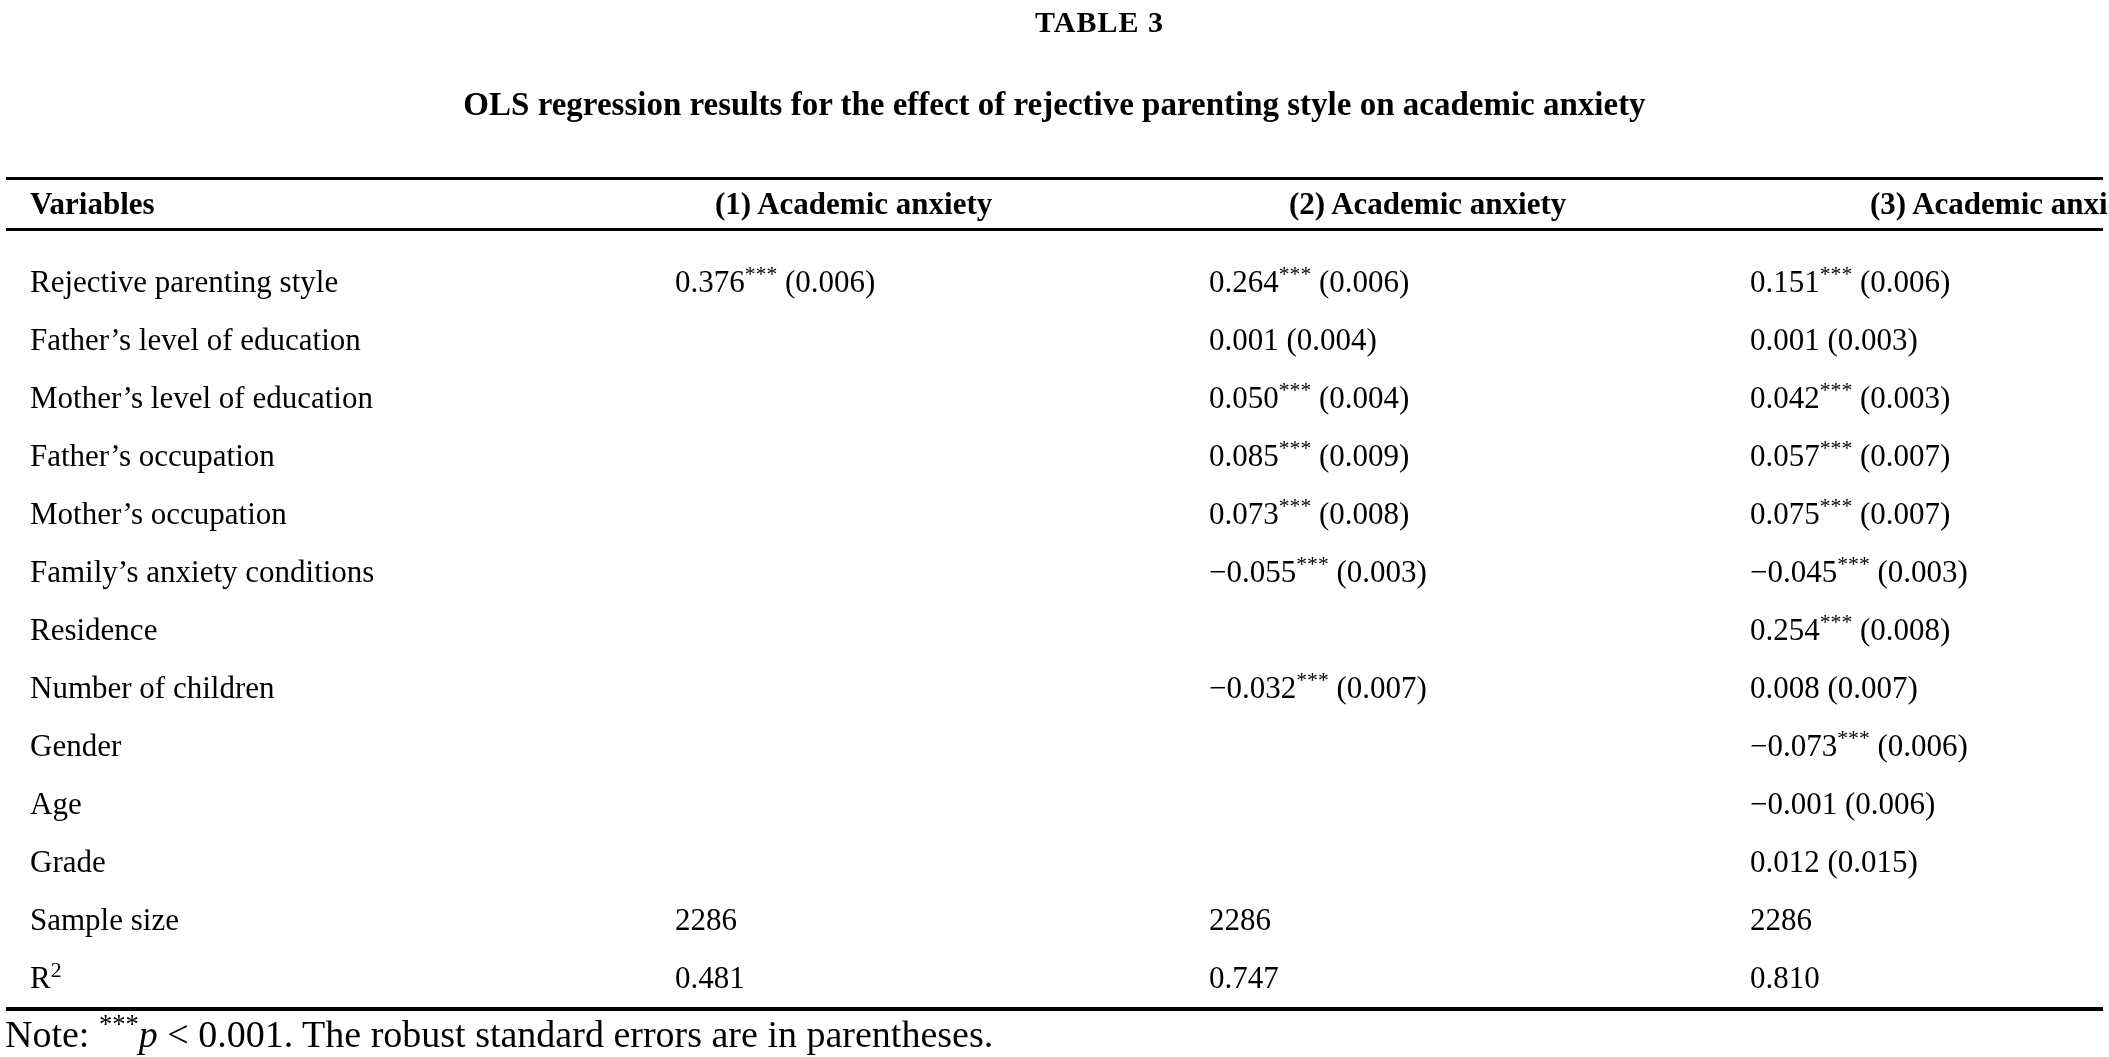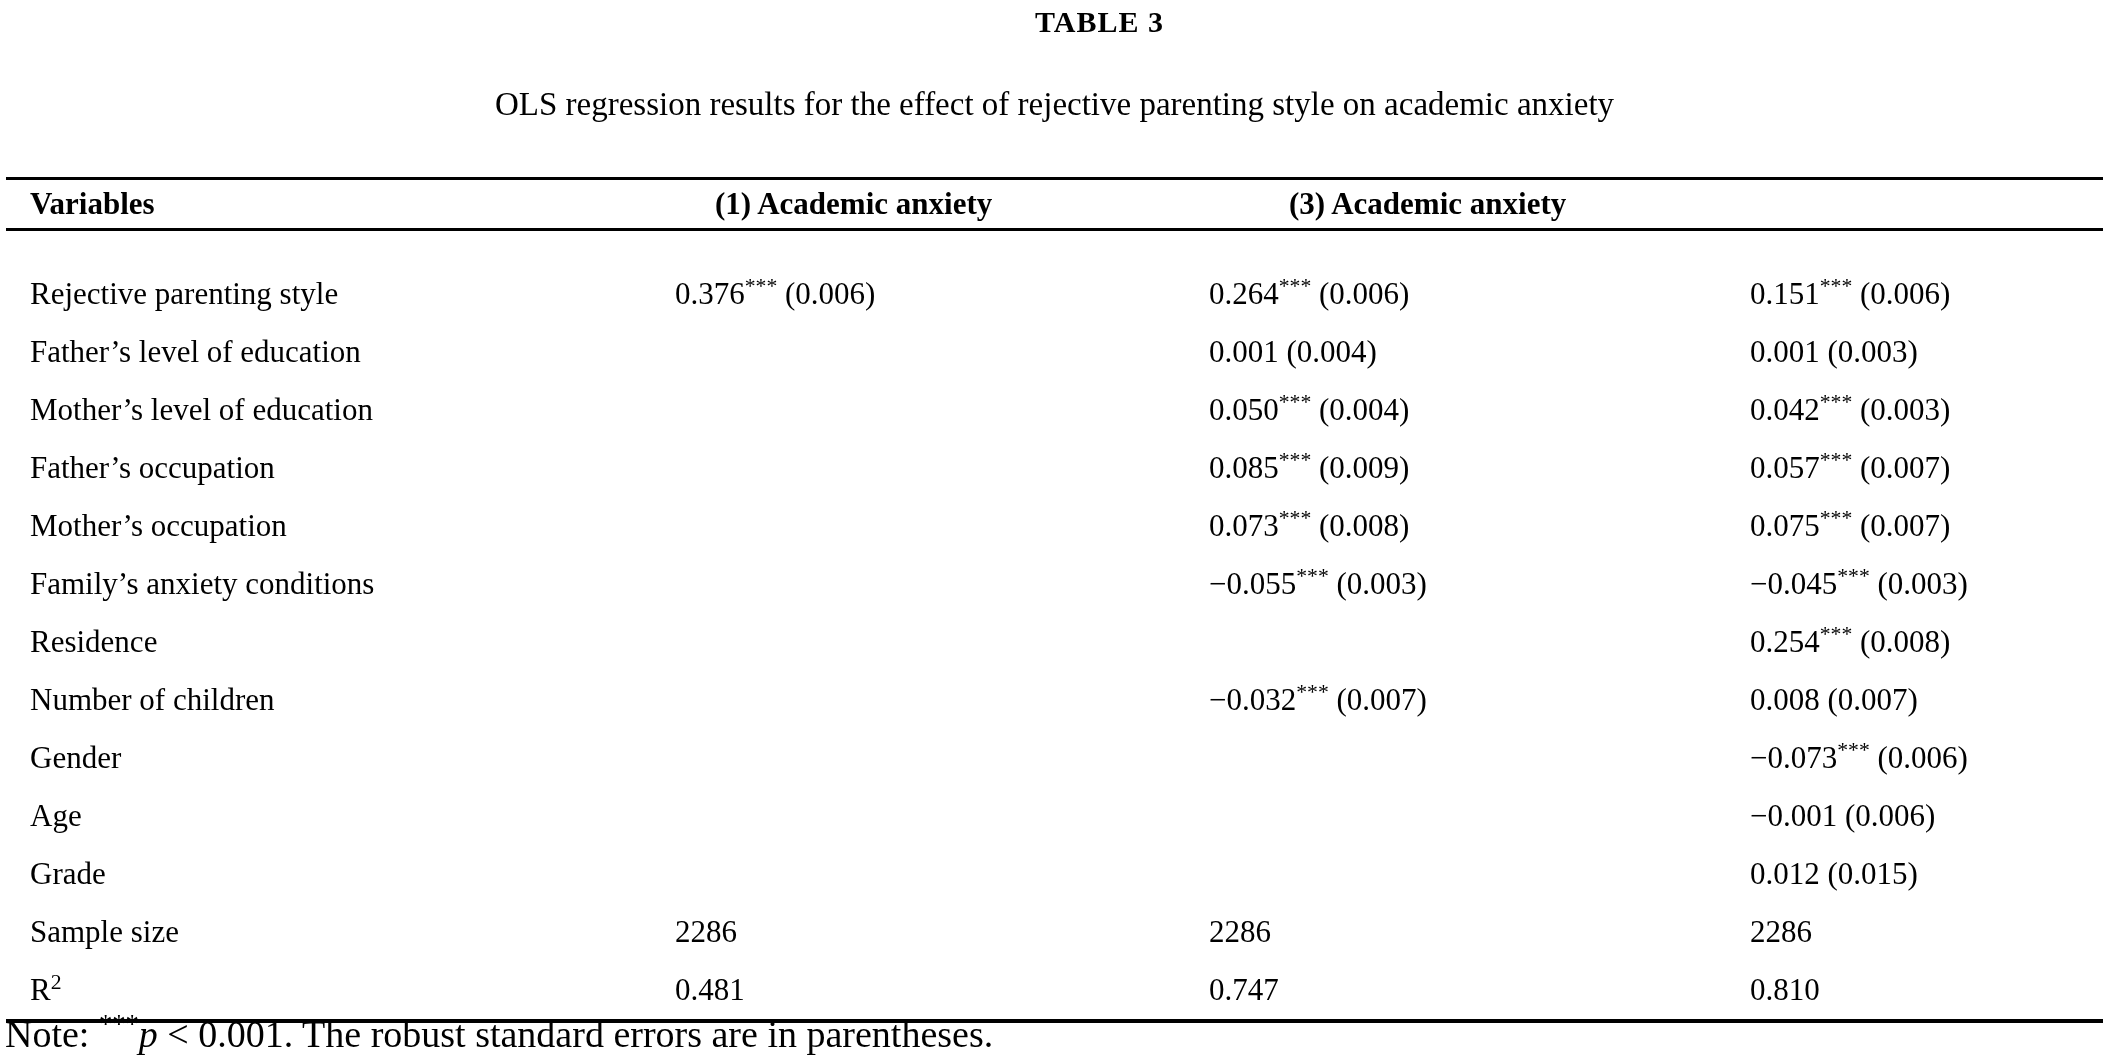--- a/index.html
+++ b/index.html
@@ -26,21 +26,21 @@
     letter-spacing: 1px;
     padding-left: 45px;
   }
   .table-title {
     position: absolute;
     top: 86px;
     left: 0;
     width: 100%;
     text-align: center;
     font-size: 33px;
-    font-weight: normal;
+    font-weight: bold;
   }
   .tablewrap {
     position: absolute;
     left: 6px;
     top: 177px;
     width: 2097px;
   }
   .rule {
     width: 100%;
     background: #000000;
@@ -54,21 +54,20 @@
     align-items: center;
   }
   .header-row {
     height: 48px;
     font-weight: bold;
     font-size: 31px;
     gap: 40px;
   }
   .table-body {
     padding-top: 22px;
-    margin-top: 12px;
   }
   .body-row {
     height: 58px;
     font-size: 31px;
   }
   .cell {
     white-space: nowrap;
     overflow: visible;
   }
   .col-label {
@@ -98,20 +97,21 @@
   <div class="table-label">TABLE 3</div>
 
   <div class="table-title">OLS regression results for the effect of rejective parenting style on academic anxiety</div>
 
   <div class="tablewrap">
     <div class="rule rule-top"></div>
 
     <div class="grid-row header-row">
       <div class="cell col-label">Variables</div>
       <div class="cell">(1) Academic anxiety</div>
+      <div class="cell">(2) Academic anxiety</div>
       <div class="cell">(3) Academic anxiety</div>
     </div>
 
     <div class="rule rule-mid"></div>
 
     <div class="table-body">
   <div class="grid-row body-row">
     <div class="cell col-label">Rejective parenting style</div>
     <div class="cell">0.376<sup>***</sup> (0.006)</div>
     <div class="cell">0.264<sup>***</sup> (0.006)</div>

